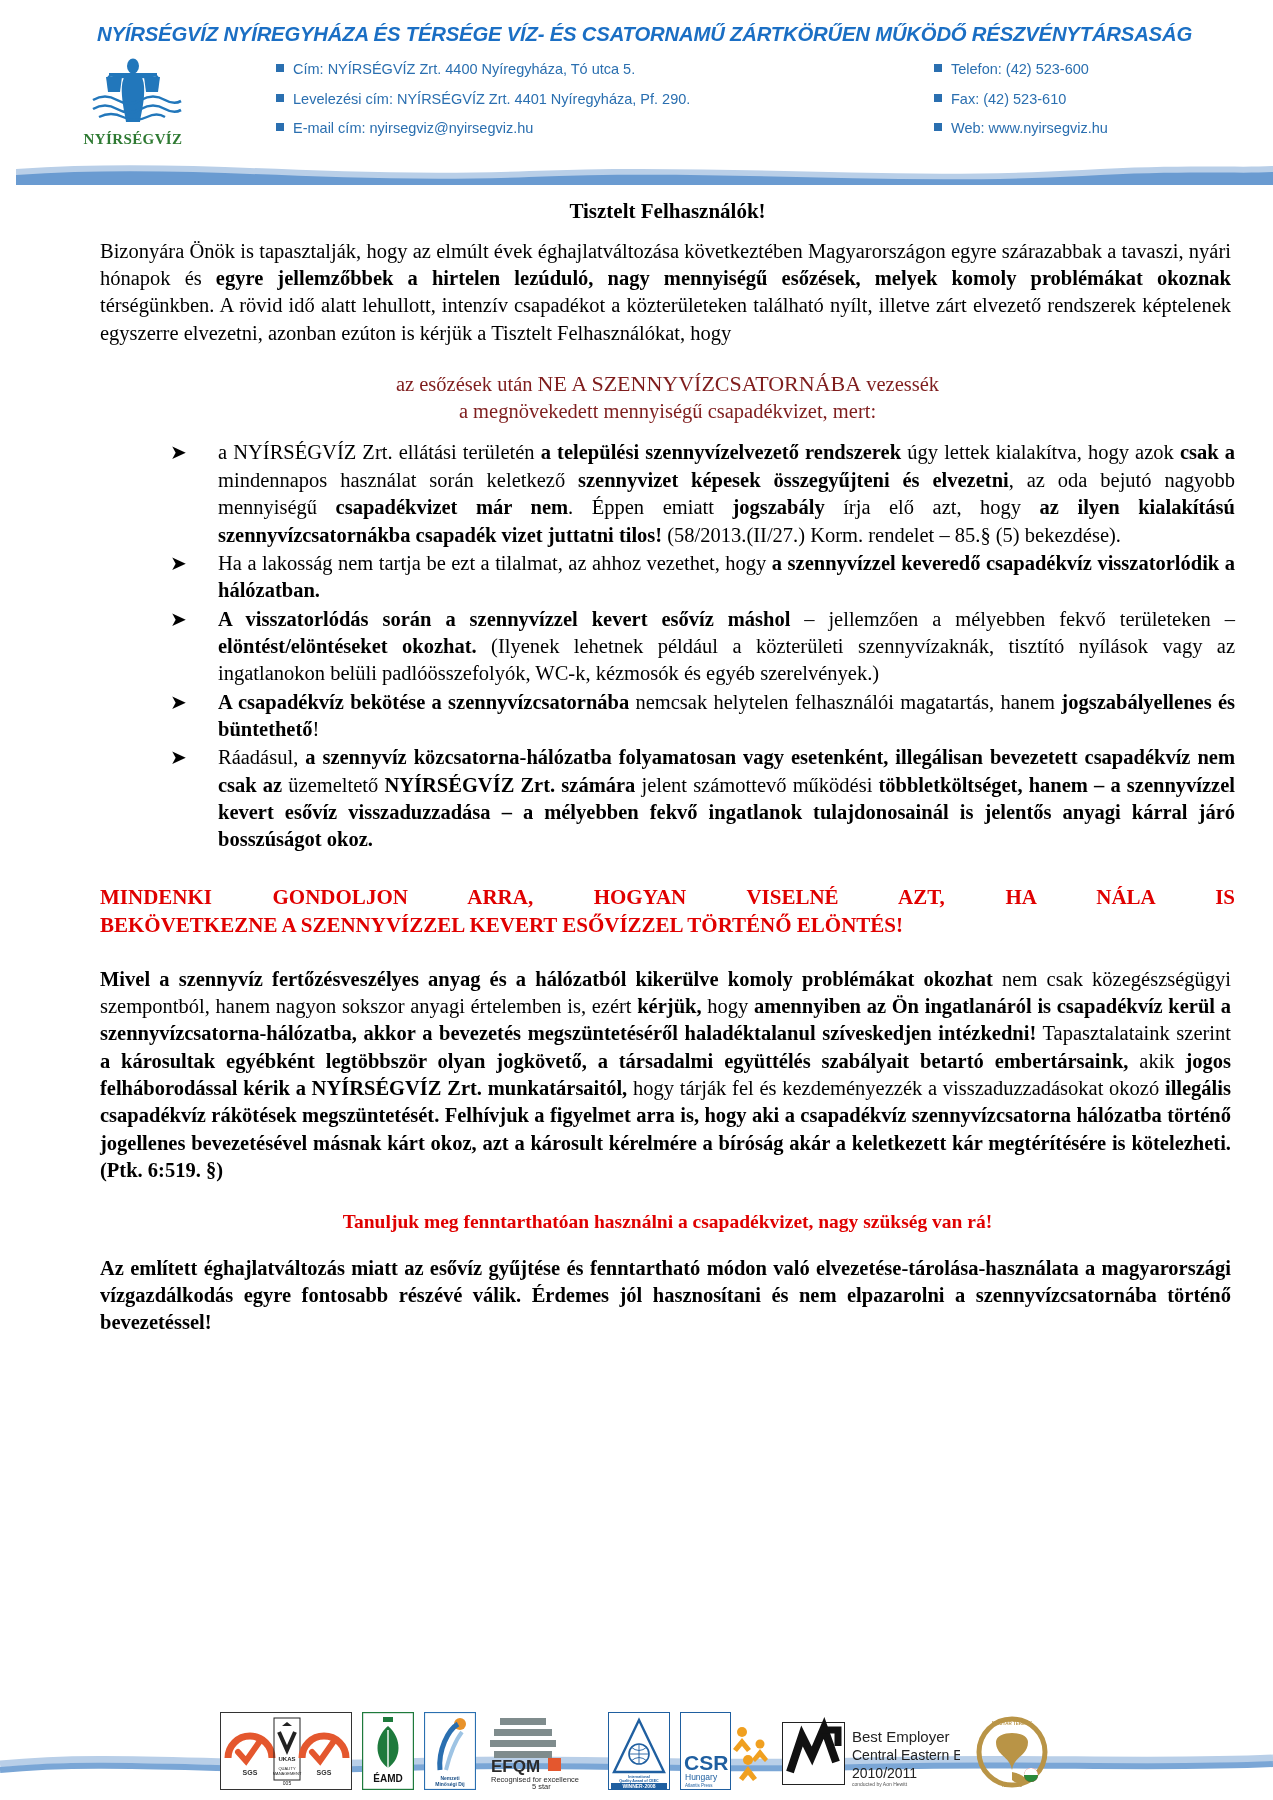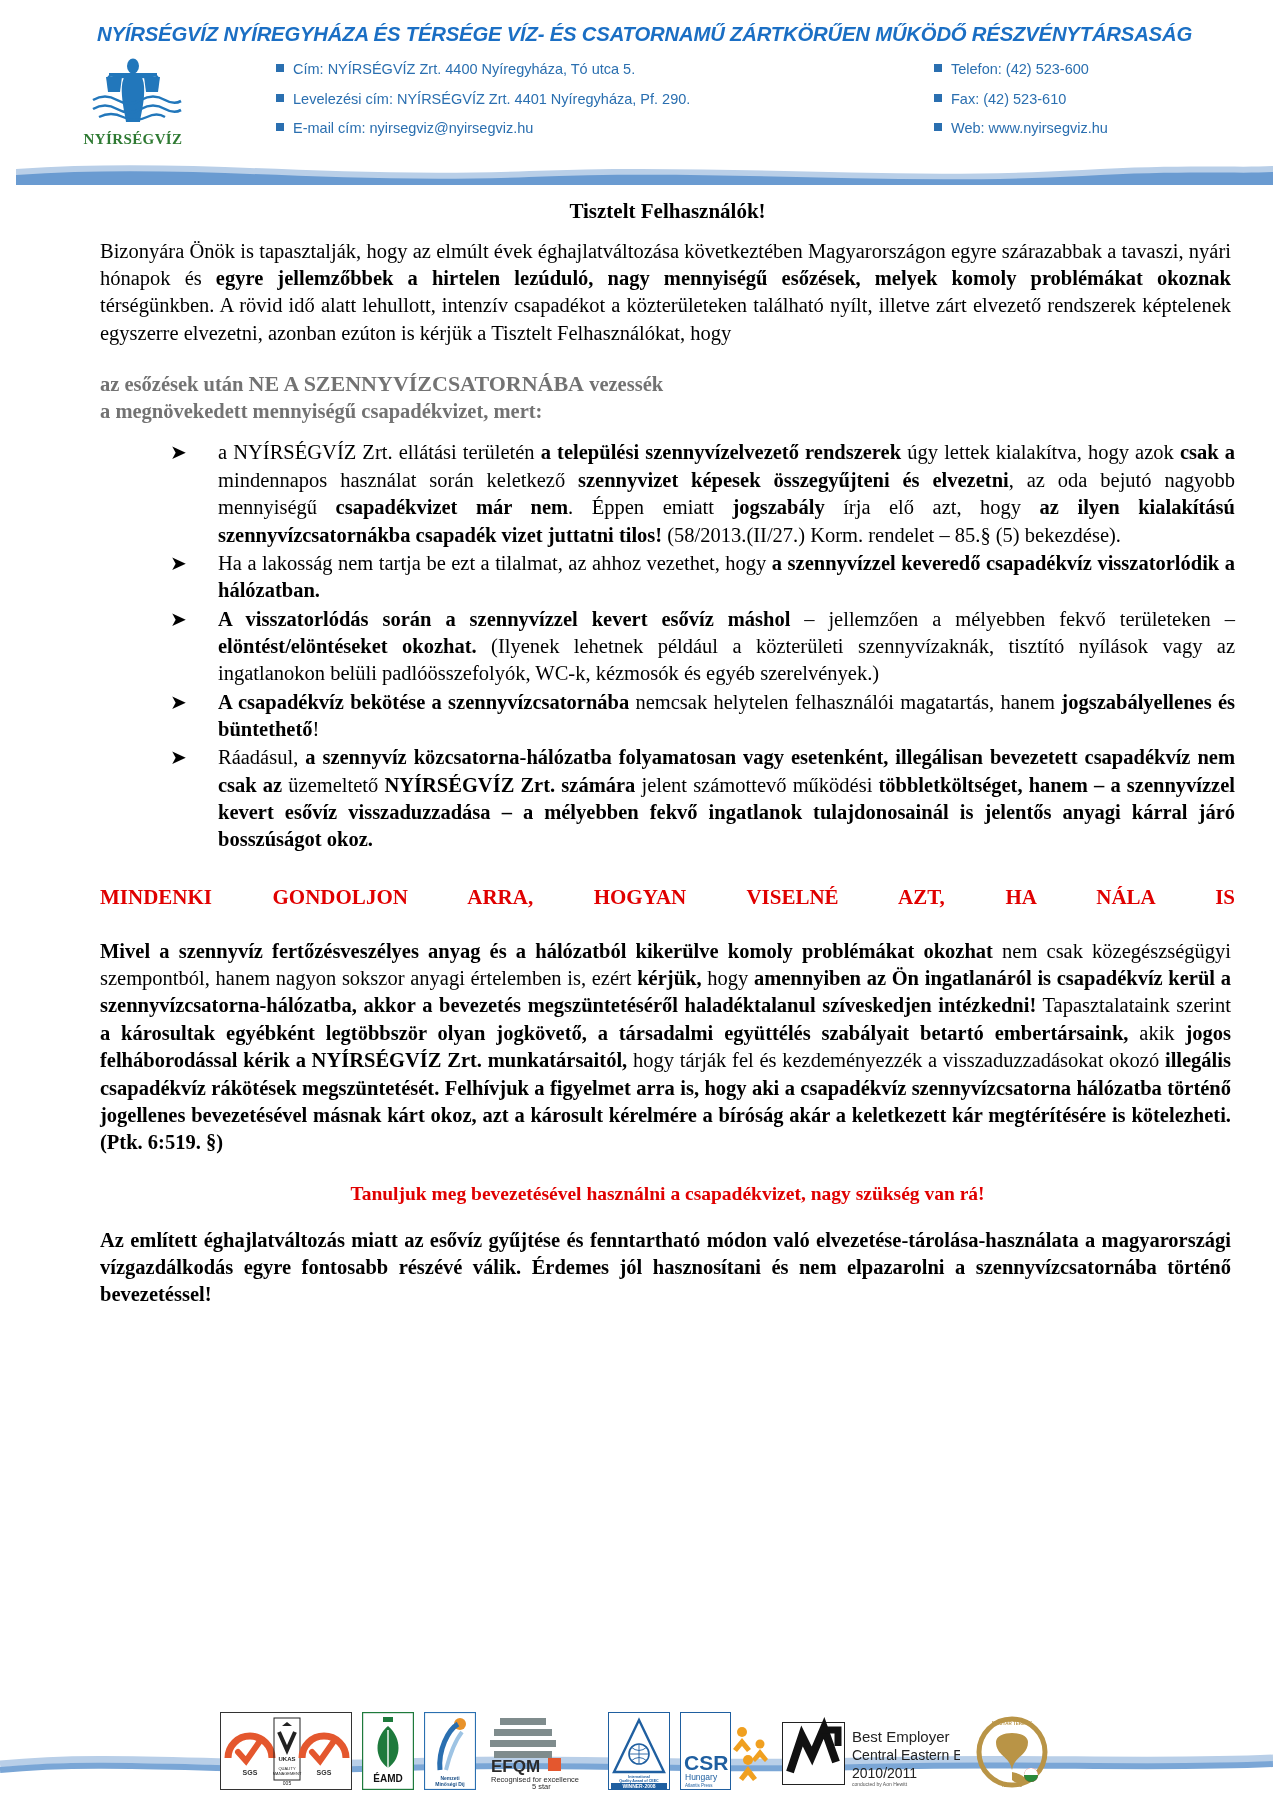--- a/index.html
+++ b/index.html
@@ -105,23 +105,23 @@
   p.para {
     margin: 0 4px 0 0;
     text-align: justify;
     font-size: 20.5px;
     line-height: 1.335;
     text-indent: 0;
   }
   b { font-weight: bold; }
 
   .red-center {
-    color: #737373;
-    font-weight: bold;
-    text-align: left;
+    color: #7f1d1d;
+    font-weight: normal;
+    text-align: center;
     font-size: 20.5px;
     line-height: 1.33;
     margin: 22px 0 14px 0;
   }
   .red-center .big { font-size: 22px; }
 
   .red-block {
     color: #e00000;
     font-weight: bold;
     font-size: 21px;
@@ -292,25 +292,26 @@
       <span><b>A csapadékvíz bekötése a szennyvízcsatornába</b> nemcsak helytelen felhasználói magatartás, hanem <b>jogszabályellenes és büntethető</b>!</span>
     </li>
     <li>
       <span class="arrow">➤</span>
       <span>Ráadásul, <b>a szennyvíz közcsatorna-hálózatba folyamatosan vagy esetenként, illegálisan bevezetett csapadékvíz nem csak az</b> üzemeltető <b>NYÍRSÉGVÍZ Zrt. számára</b> jelent számottevő működési <b>többletköltséget, hanem – a szennyvízzel kevert esővíz visszaduzzadása – a mélyebben fekvő ingatlanok tulajdonosainál is jelentős anyagi kárral járó bosszúságot okoz.</b></span>
     </li>
   </ul>
 
   <div class="red-block">
     <div class="red-line1">MINDENKI GONDOLJON ARRA, HOGYAN VISELNÉ AZT, HA NÁLA IS</div>
+    <div>BEKÖVETKEZNE A SZENNYVÍZZEL KEVERT ESŐVÍZZEL TÖRTÉNŐ ELÖNTÉS!</div>
   </div>
 
   <p class="para"><b>Mivel a szennyvíz fertőzésveszélyes anyag és a hálózatból kikerülve komoly problémákat okozhat</b> nem csak közegészségügyi szempontból, hanem nagyon sokszor anyagi értelemben is, ezért <b>kérjük,</b> hogy <b>amennyiben az Ön ingatlanáról is csapadékvíz kerül a szennyvízcsatorna-hálózatba, akkor a bevezetés megszüntetéséről haladéktalanul szíveskedjen intézkedni!</b> Tapasztalataink szerint <b>a károsultak egyébként legtöbbször olyan jogkövető, a társadalmi együttélés szabályait betartó embertársaink,</b> akik <b>jogos felháborodással kérik a NYÍRSÉGVÍZ Zrt. munkatársaitól,</b> hogy tárják fel és kezdeményezzék a visszaduzzadásokat okozó <b>illegális csapadékvíz rákötések megszüntetését. Felhívjuk a figyelmet arra is, hogy aki a csapadékvíz szennyvízcsatorna hálózatba történő jogellenes bevezetésével másnak kárt okoz, azt a károsult kérelmére a bíróság akár a keletkezett kár megtérítésére is kötelezheti. (Ptk. 6:519. §)</b></p>
 
-  <div class="red-slogan">Tanuljuk meg bevezetésével használni a csapadékvizet, nagy szükség van rá!</div>
+  <div class="red-slogan">Tanuljuk meg fenntarthatóan használni a csapadékvizet, nagy szükség van rá!</div>
 
   <p class="para closing"><b>Az említett éghajlatváltozás miatt az esővíz gyűjtése és fenntartható módon való elvezetése-tárolása-használata a magyarországi vízgazdálkodás egyre fontosabb részévé válik. Érdemes jól hasznosítani és nem elpazarolni a szennyvízcsatornába történő bevezetéssel!</b></p>
 </main>
 
 <footer class="footer">
 
   <svg class="footer-wave" viewBox="0 0 1273 34" preserveAspectRatio="none">
     <path d="M0,22 C120,10 240,26 400,20 C560,14 700,24 860,19 C1020,14 1150,22 1273,16" fill="none" stroke="#b9cfe8" stroke-width="7"></path>
     <path d="M0,28 C120,17 240,32 400,26 C560,20 700,30 860,25 C1020,20 1150,28 1273,22" fill="none" stroke="#7aa6d6" stroke-width="6"></path>
   </svg>

